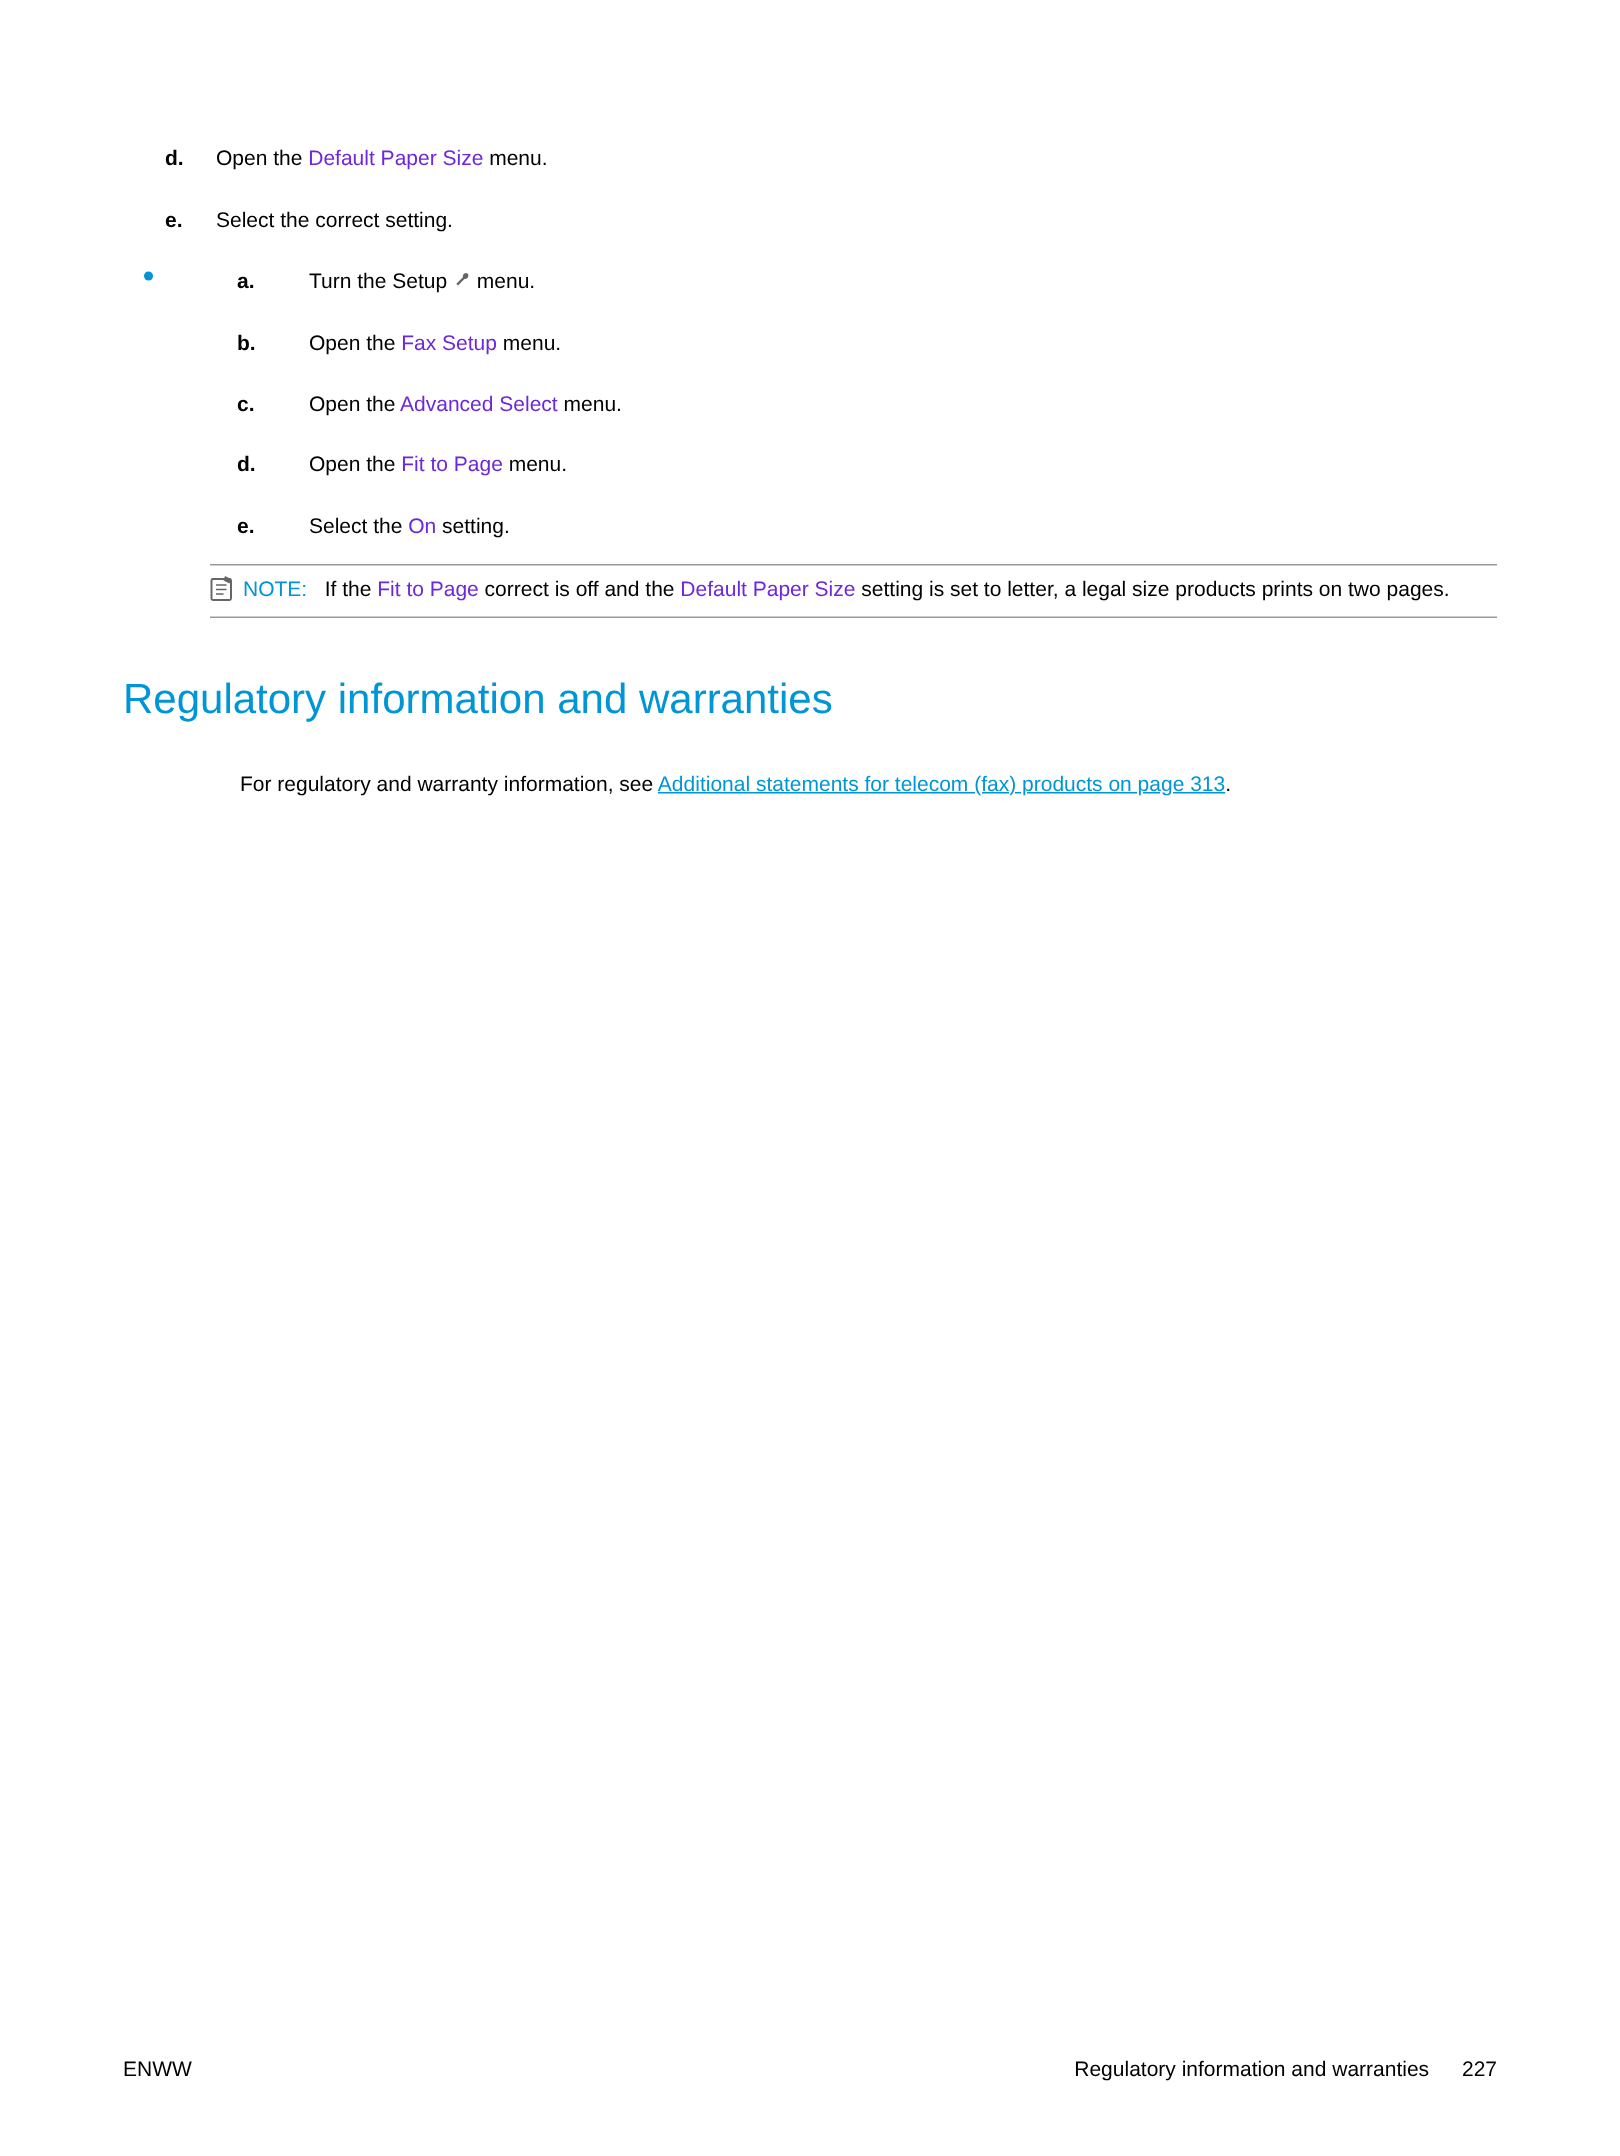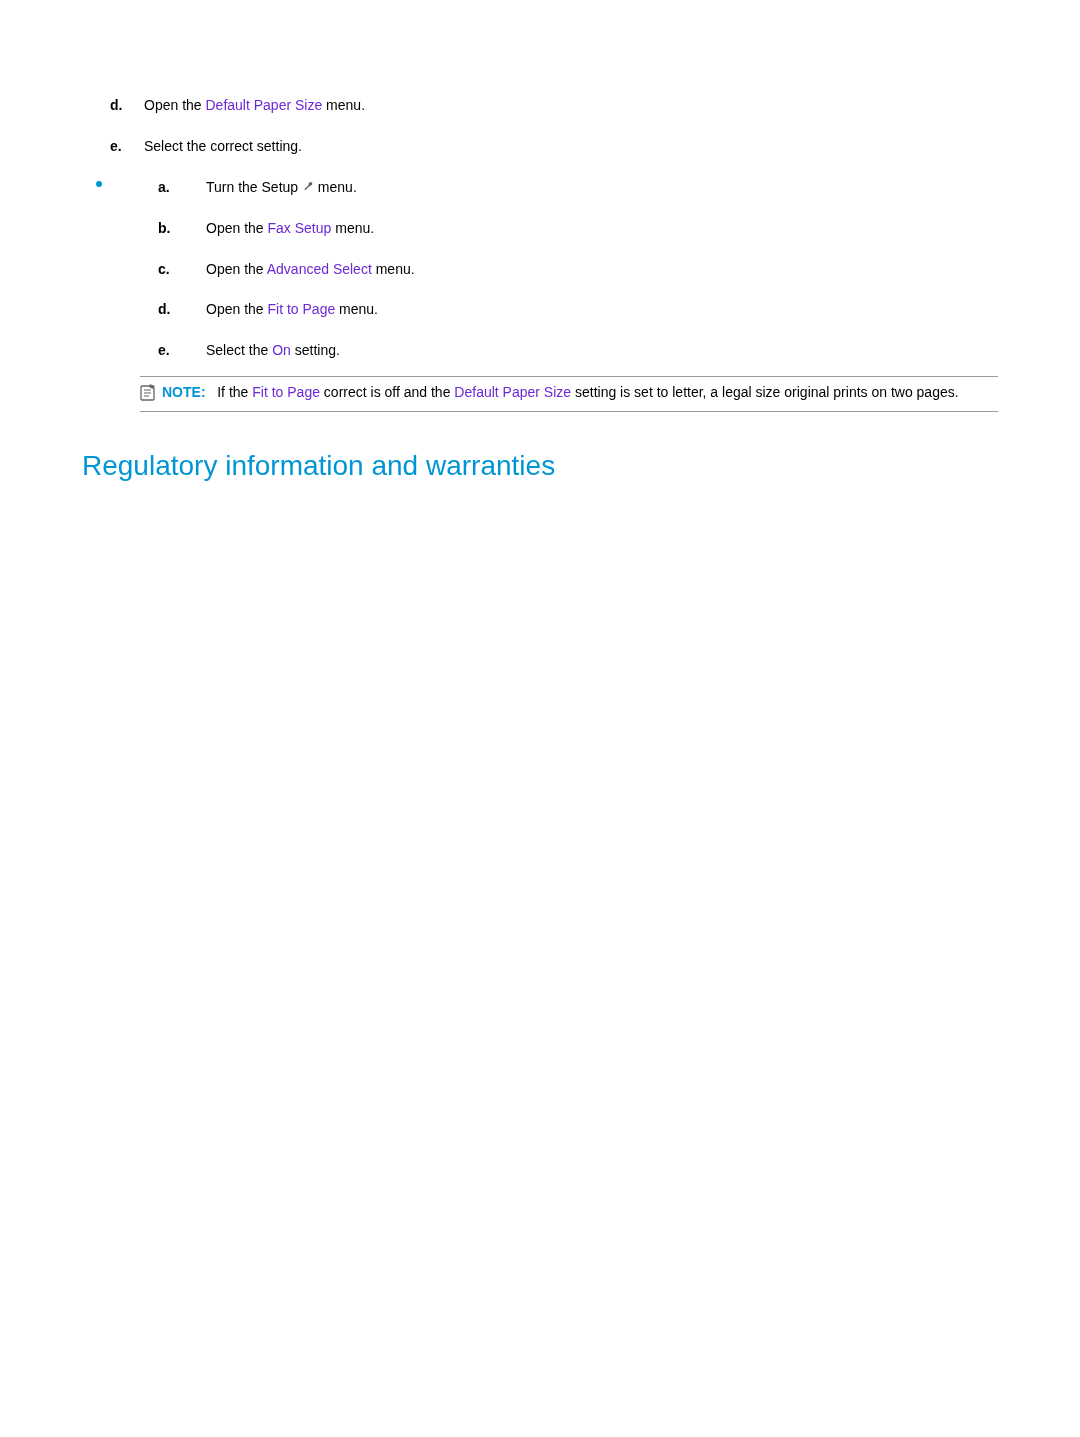--- a/index.html
+++ b/index.html
@@ -10,21 +10,21 @@
 ol.steps>li>.marker{position:absolute;left:28px;top:0;font-weight:bold}
 ul.bullets{list-style:none;padding:0;margin:0}
 ul.bullets>li{padding-left:62px;position:relative;margin-bottom:22px;line-height:1.35}
 ul.bullets>li>.marker{position:absolute;left:14px;top:3px;width:6px;height:6px;border-radius:50%;background:#0096d6}
 ol.subletters{list-style:none;padding:0;margin:14px 0 0 0}
 ol.subletters>li{padding-left:62px;position:relative;margin-bottom:22px;line-height:1.35}
 ol.subletters>li>.marker{position:absolute;left:14px;top:0;font-weight:bold}
 .blue{color:#6d28d9}
 .note-block{margin-left:58px;margin-right:0;border-top:1px solid #9a9a9a;border-bottom:1px solid #9a9a9a;padding:6px 0 8px 22px;line-height:1.4;position:relative;margin-top:-6px}
 .note-icon{position:absolute;left:0;top:6px;width:18px;height:18px}
-.note-label{color:#0096d6;font-weight:bold}
+.note-label{color:#0096d6;font-weight:normal}
 .h1{color:#0096d6;font-size:28px;font-weight:normal;margin:38px 0 30px 0}
 .link{color:#0096d6;text-decoration:underline}
 .setup-icon{display:inline-block;width:12px;height:12px;vertical-align:baseline}
 .setup-icon svg{display:block}
 .footer{position:absolute;left:82px;right:82px;bottom:50px;font-size:14px;display:flex;justify-content:space-between;align-items:baseline}
 .footer .page-no{margin-left:18px}
 </style>
 </head>
 <body>
 
@@ -87,21 +87,31 @@
   <div class="note-block">
     <span class="note-icon">
       <svg viewBox="0 0 18 18">
           <rect x="1" y="3" width="13" height="14" rx="1" fill="none" stroke="#666" stroke-width="1.3"></rect>
           <path d="M4 7h7M4 10h7M4 13h5" stroke="#666" stroke-width="1.1"></path>
           <path d="M10 1l4 2-1 3-4-2z" fill="#666"></path>
         </svg>
     </span>
     <span>
       <span class="note-label">NOTE:</span>
-      &nbsp;&nbsp;<span>If the </span><span class="blue">Fit to Page</span><span> correct is off and the </span><span class="blue">Default Paper Size</span><span> setting is set to letter, a legal size original prints on two pages.</span>
+      &nbsp;&nbsp;<span>If the </span><span class="blue">Fit to Page</span><span> correct is off and the </span><span class="blue">Default Paper Size</span><span> setting is set to letter, a legal size products prints on two pages.</span>
     </span>
   </div>
 
   <h1 class="h1">Regulatory information and warranties</h1>
 
+  <p class="body-indent" style="line-height:1.45;max-width:760px;">
+    <span>For regulatory and warranty information, see </span><a href="#" class="link">Additional statements for telecom (fax) products on page 313</a><span>.</span>
+  </p>
 
+  <div class="footer">
+    <span>ENWW</span>
+    <span>
+      <span>Regulatory information and warranties</span>
+      <span class="page-no">227</span>
+    </span>
+  </div>
 
 </div>
 
 </body></html>

